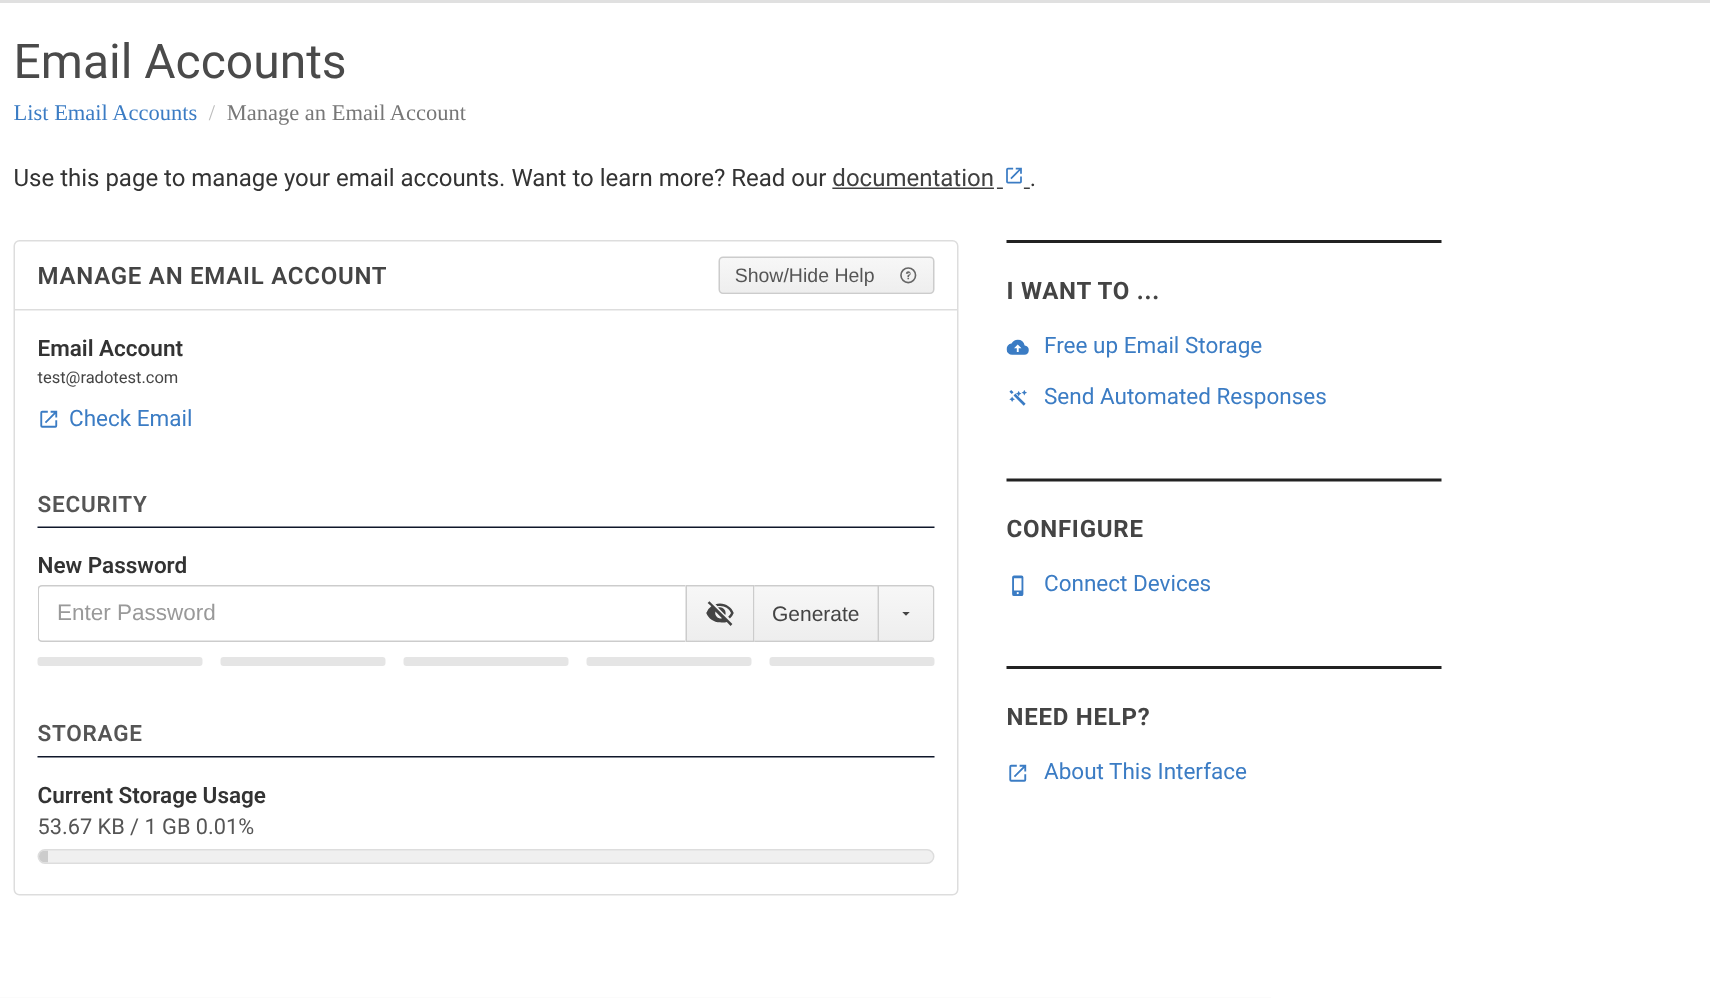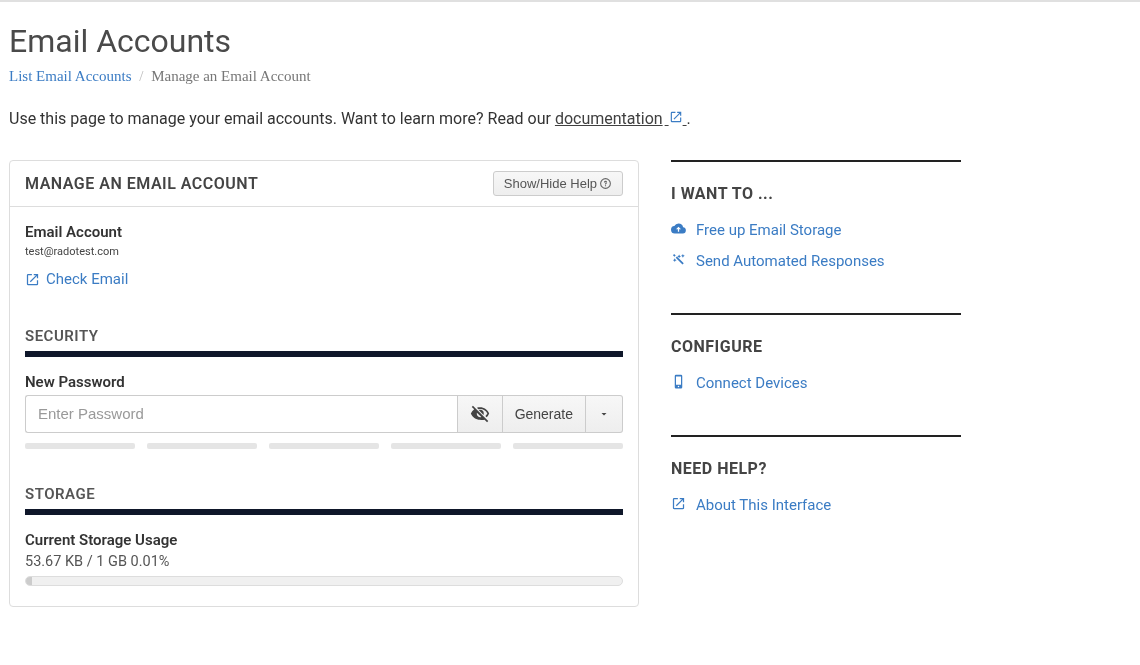--- a/index.html
+++ b/index.html
@@ -63,21 +63,21 @@
   .help-btn {
     background: linear-gradient(#f7f7f7, #eee);
     border: 1px solid #ccc;
     border-radius: 3px;
     padding: 4px 10px;
     font-size: 13px;
     color: #555;
     cursor: pointer;
     display: flex;
     align-items: center;
-    gap: 2px;
+    gap: 16px;
   }
   .card-body { padding: 16px 15px 20px; }
   .field-label {
     font-size: 15px;
     font-weight: 600;
     color: #333;
     margin-bottom: 4px;
   }
   .field-value {
     font-size: 11px;
@@ -91,21 +91,21 @@
     display: inline-flex;
     align-items: center;
     gap: 6px;
   }
   .link-action svg { width: 15px; height: 15px; fill: #3b7cc4; }
   .section-heading {
     font-size: 15px;
     font-weight: 600;
     color: #555;
     letter-spacing: 0.5px;
-    border-bottom: 6px solid #0f172a;
+    border-bottom: 1px solid #0f172a;
     padding-bottom: 6px;
     margin-top: 36px;
     margin-bottom: 16px;
   }
   .input-group {
     display: flex;
     width: 100%;
     margin-bottom: 10px;
   }
   .input-group input {
@@ -173,21 +173,21 @@
     letter-spacing: 0.5px;
     margin-bottom: 18px;
   }
   .side-list { list-style: none; }
   .side-list li { margin-bottom: 12px; }
   .side-list a {
     color: #3b7cc4;
     text-decoration: none;
     font-size: 15px;
     display: inline-flex;
-    align-items: flex-start;
+    align-items: flex-end;
     gap: 10px;
   }
   .side-list svg { width: 15px; height: 15px; fill: #3b7cc4; flex-shrink:0; }
   svg { display: inline-block; }
 </style>
 </head>
 <body>
 
 <div class="page">
   <h1 class="page-title">Email Accounts</h1>

